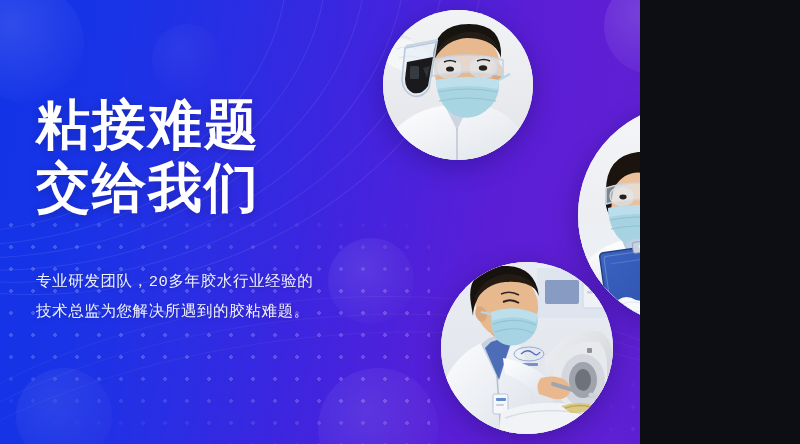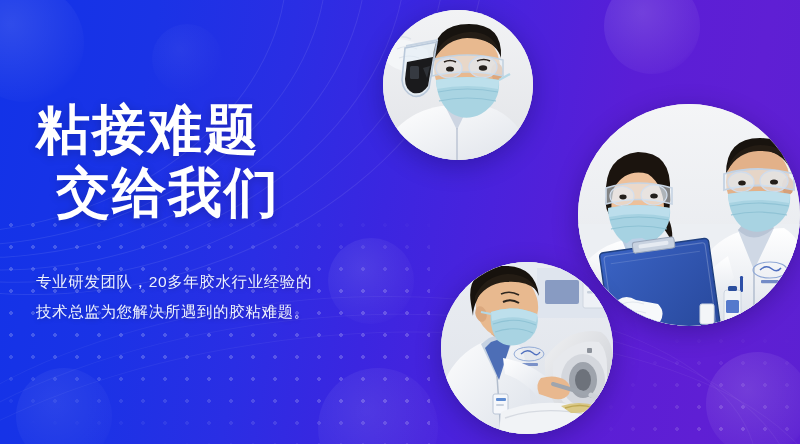--- a/index.html
+++ b/index.html
@@ -1,22 +1,22 @@
 <!DOCTYPE html>
 <html><head>
 <meta charset="utf-8">
 <style>
   html,body{margin:0;padding:0;background:#0d0d14;}
   *{box-sizing:border-box;}
 
   #banner{
     position:relative;
-    width:800px;height:444px;
+    width:640px;height:444px;
     overflow:hidden;
-    font-family:Liberation Sans, sans-serif;
+    font-family:Liberation Mono, monospace;
     background:linear-gradient(100deg,
         #1233e8 0%,
         #1a33e6 18%,
         #2a2ee4 34%,
         #3b26e0 48%,
         #4a22dc 60%,
         #5a1ed6 74%,
         #5f1fd4 88%,
         #5c20d2 100%);
   }
@@ -85,21 +85,21 @@
   .headline{
     color:#ffffff;
     font-size:54px;
     font-weight:700;
     line-height:1.16;
     letter-spacing:2px;
     margin:0;
     text-shadow:0 2px 10px rgba(0,0,0,.20);
     white-space:nowrap;
   }
-  .hl-2-wrap{position:relative;display:inline-block;margin-left:20px;}
+  .hl-2-wrap{position:relative;display:inline-block;}
   .underline-bar{
     position:absolute;
     left:4px;right:-14px;bottom:2px;height:9px;
     background:#22d3f0;
     z-index:-1;
   }
 
   .subcopy{margin-top:44px;}
   .subline{
     color:#eef2ff;

